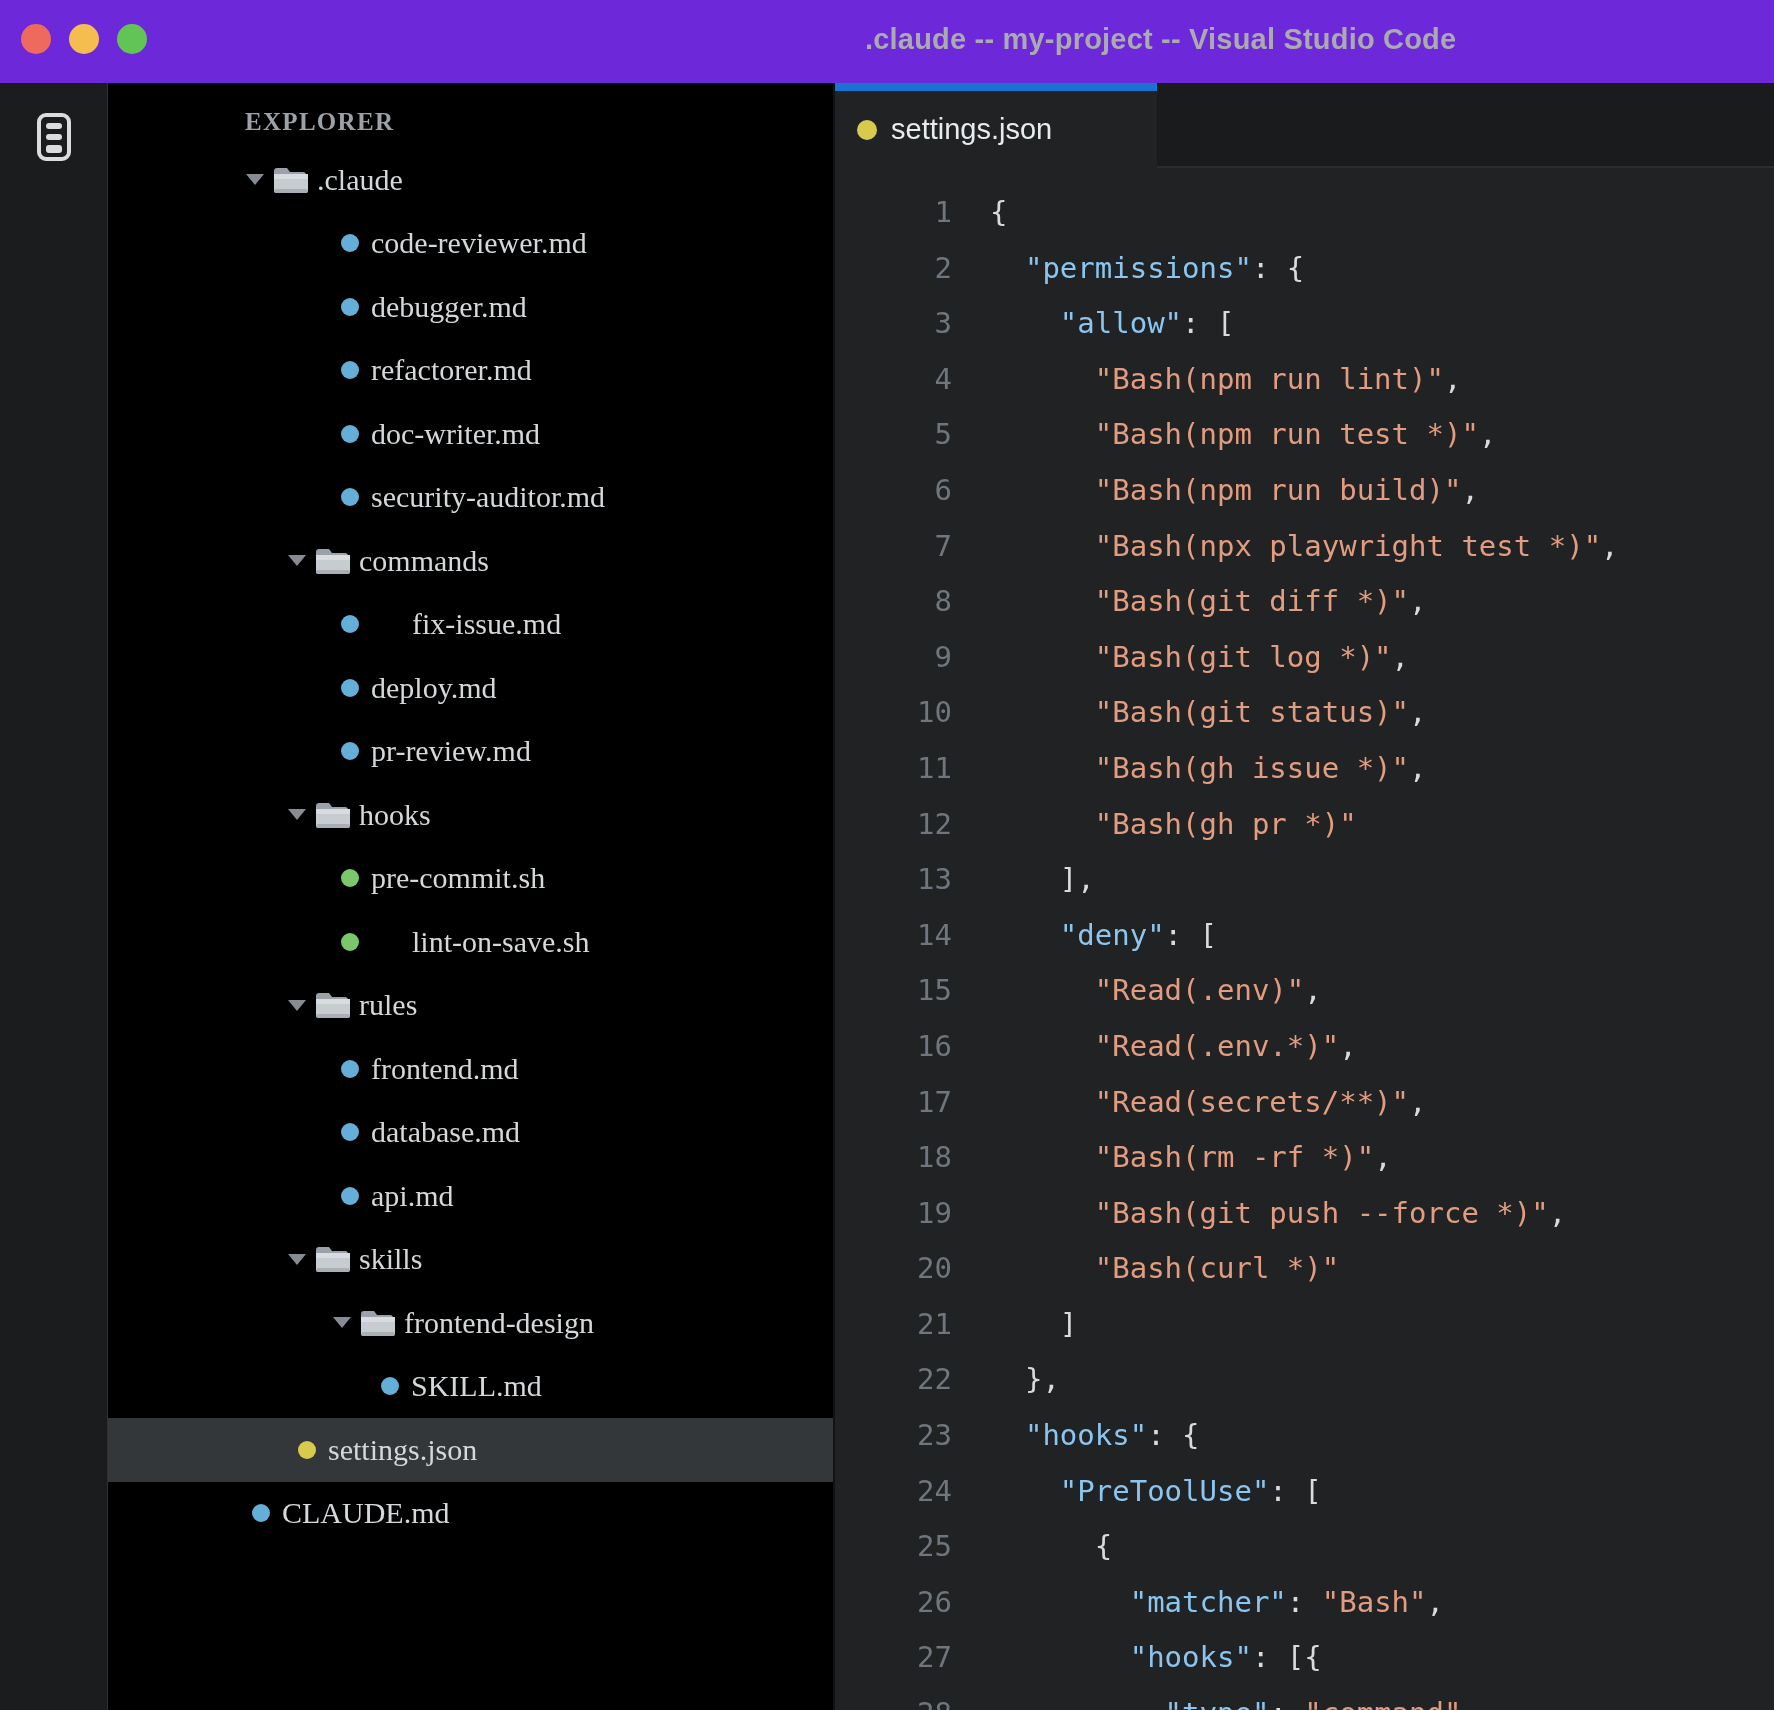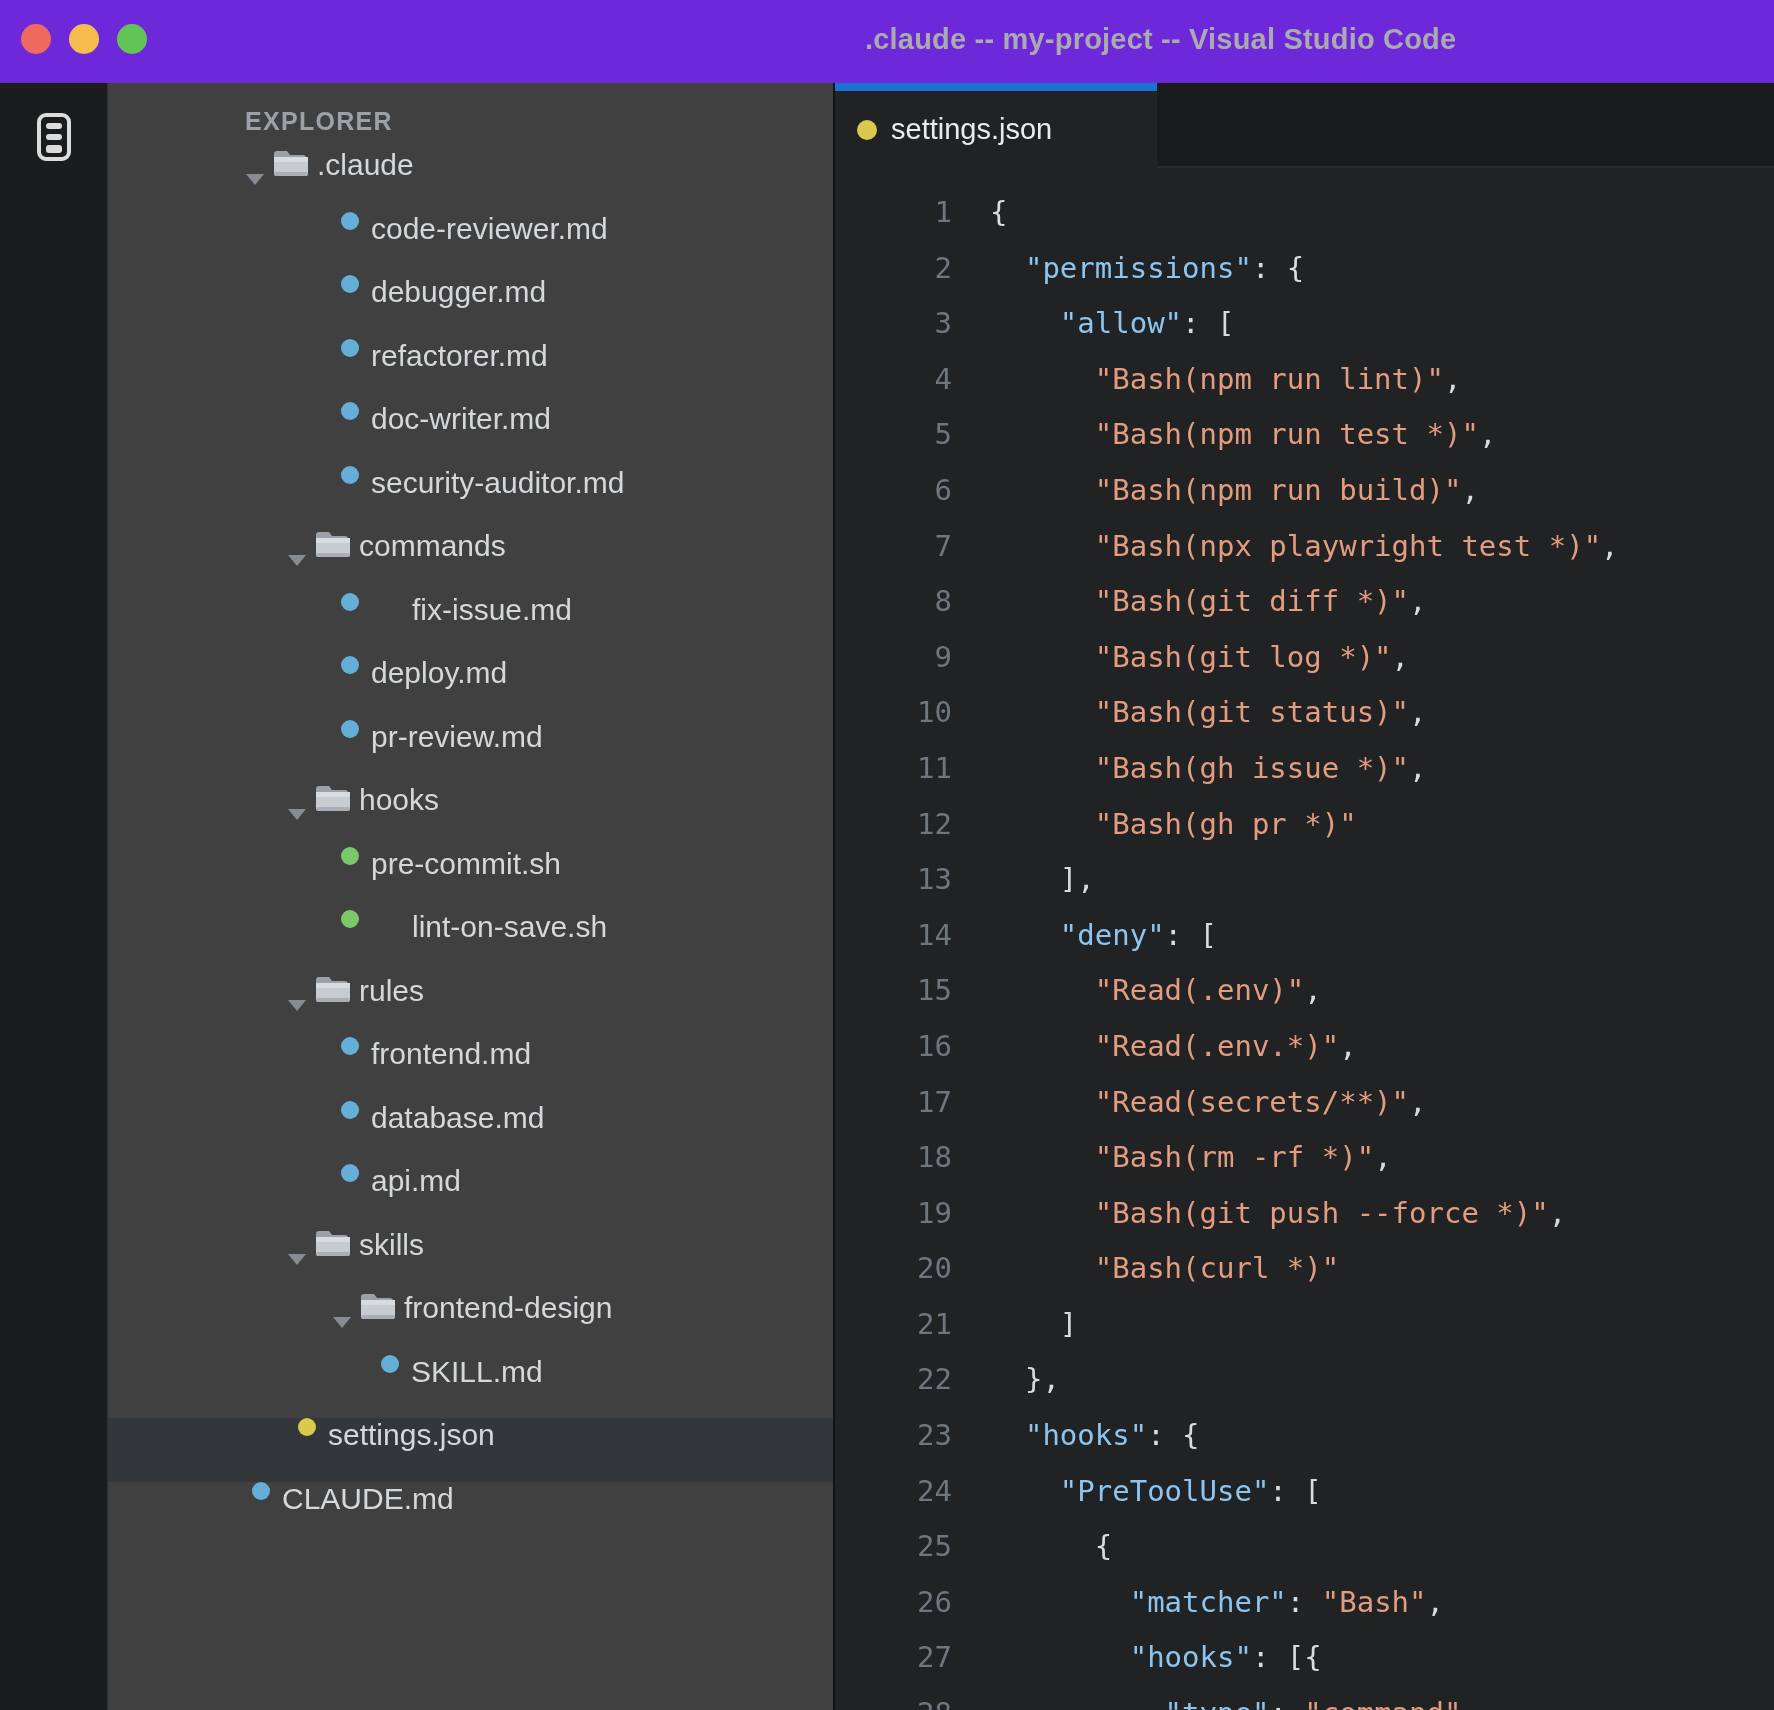--- a/index.html
+++ b/index.html
@@ -14,25 +14,25 @@
   .light { width:30px; height:30px; border-radius:50%; }
   .win-title { position:absolute; left:865px; top:0; height:78px; line-height:78px;
                font-size:29px; font-weight:600; color:#a9abad; letter-spacing:.2px; white-space:nowrap; }
 
   
   .main { position:absolute; top:83px; left:0; right:0; bottom:0; display:flex; }
 
   .activitybar { width:108px; background:#1a1c1d; border-right:1px solid #2e3132; flex:none; }
   .act-icon { margin:30px auto 0 auto; width:34px; height:48px; display:block; }
 
-  .sidebar { width:725px; flex:none; background:#404040; overflow:hidden; position:relative; }
+  .sidebar { width:725px; flex:none; background:#000000; overflow:hidden; position:relative;font-family:Liberation Serif, serif; }
   .explorer-header { padding:26px 0 0 137px; font-size:25px; line-height:25px; font-weight:700;
                      letter-spacing:1.3px; color:#9ba1a6; }
   .tree { margin-top:14px; }
-  .trow { height:63.5px; display:flex; font-size:30px; color:#d5d8da; white-space:nowrap; cursor:default; }
+  .trow { height:63.5px; display:flex; align-items:center; font-size:30px; color:#d5d8da; white-space:nowrap; cursor:default; }
   .trow.selected { background:#343739; }
   .chev { width:26px; flex:none; display:flex; align-items:center; }
   .chev i { display:block; width:0; height:0; border-left:9px solid transparent;
             border-right:9px solid transparent; border-top:11px solid #868c91; }
   .foldericon { width:36px; height:30px; flex:none; margin-right:9px; }
   .fdot { width:18px; height:18px; border-radius:50%; flex:none; margin-right:12px; }
 
   .editor { flex:1; background:#202223; border-left:2px solid #121314; overflow:hidden; position:relative; }
   .tabstrip { height:85px; background:#191b1c; border-bottom:2px solid #2a2d2f; display:flex; }
   .tab { width:322px; height:85px; background:#202223; border-top:8px solid #1a73d0;

